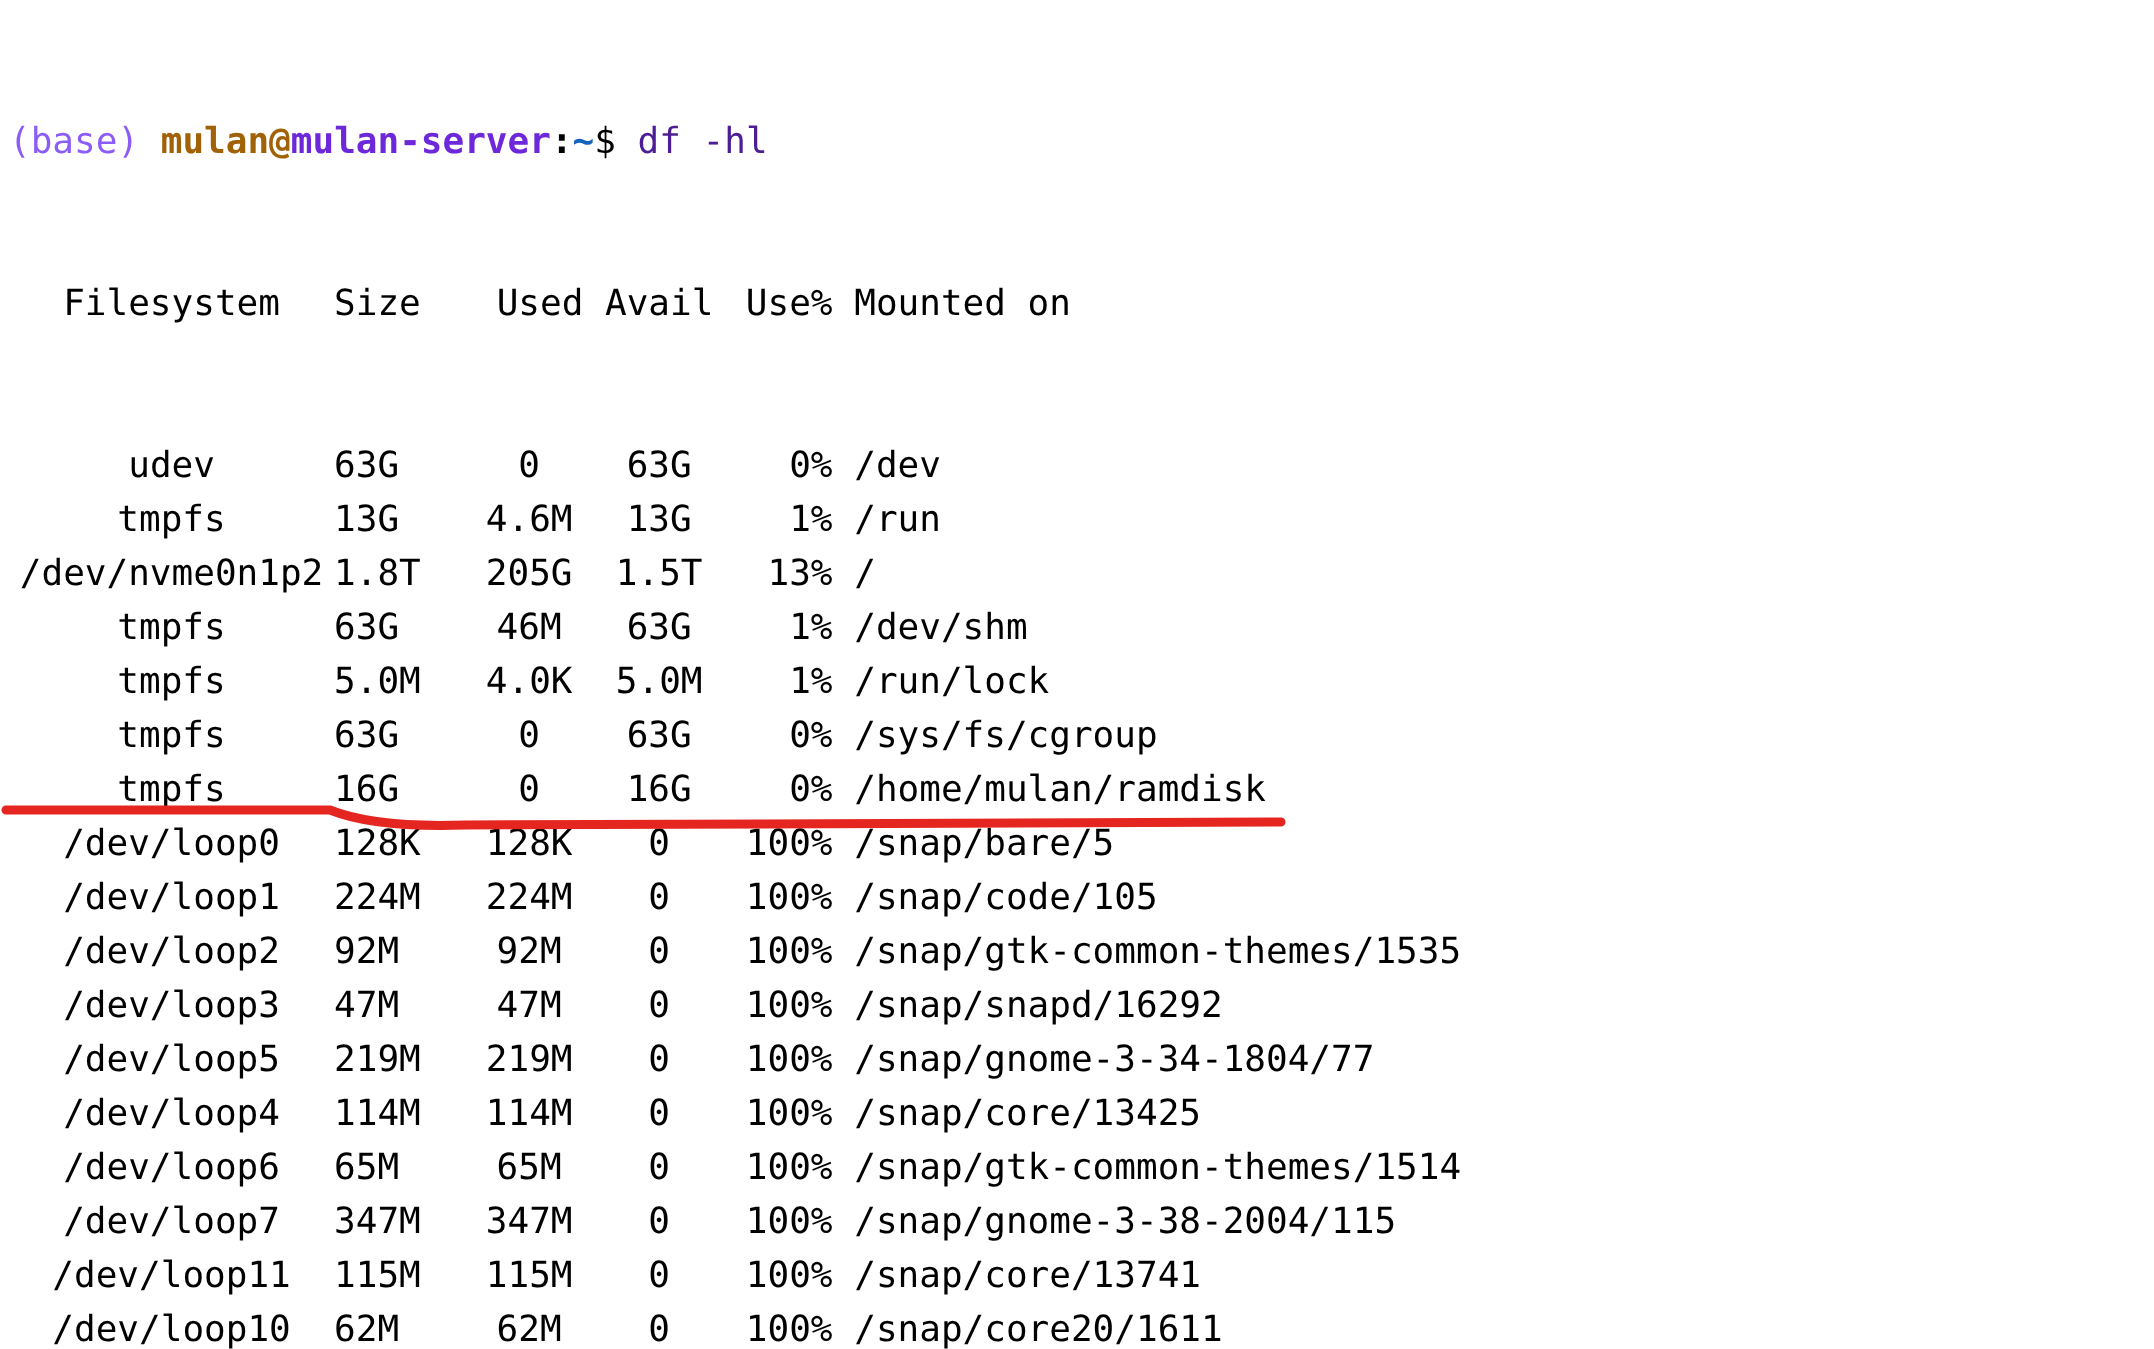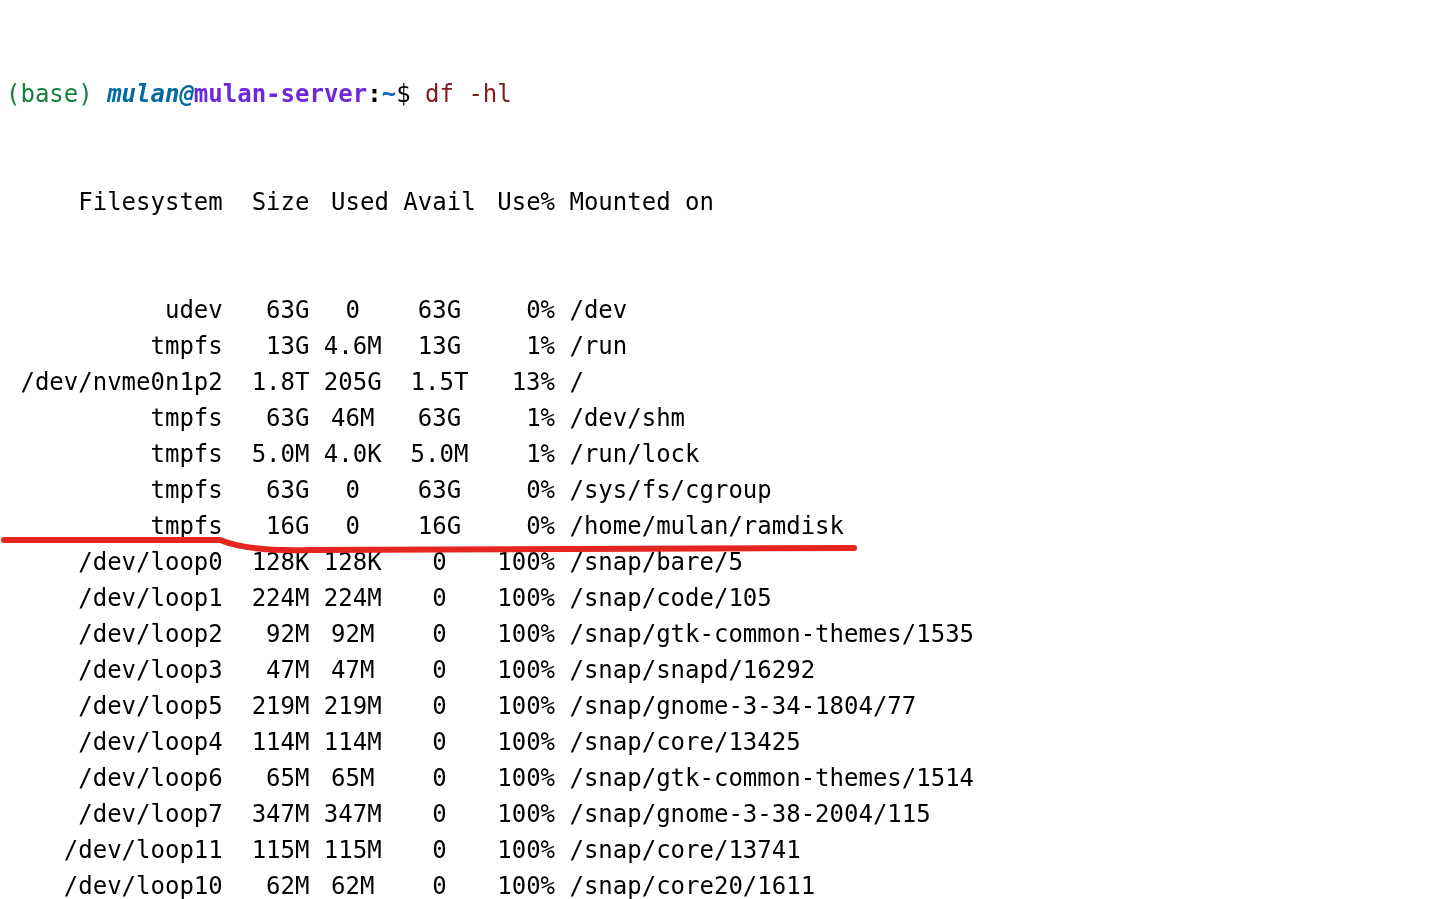--- a/index.html
+++ b/index.html
@@ -8,30 +8,30 @@
     background: #ffffff;
     color: #000000;
     font-family: "DejaVu Sans Mono", "Liberation Mono", "Ubuntu Mono", "Courier New", monospace;
     font-size: 24px;
     line-height: 1.5;
   }
   .terminal {
     padding: 4px 6px;
     white-space: pre;
   }
-  .prompt-env   { color: #15803d; }
-  .prompt-user  { color: #0369a1; font-weight: bold; font-style: italic; }
+  .prompt-env   { color: #8b5cf6; }
+  .prompt-user  { color: #a16207; font-weight: bold; }
   .prompt-host  { color: #6d28d9; font-weight: bold; }
   .prompt-colon { color: #000000; font-weight: bold;}
   .prompt-path  { color: #1565c0; font-weight: bold; }
   .prompt-dollar{ color: #000000; }
-  .cmd          { color: #7f1d1d; }
+  .cmd          { color: #4c1d95; }
   .row, .header-row, .prompt-line { display: block; }
-  .fs   { display: inline-block; width: 15ch; text-align: right;  }
-  .size { display: inline-block; width:  6ch; text-align: right; }
+  .fs   { display: inline-block; width: 15ch; text-align: center;  }
+  .size { display: inline-block; width:  6ch; text-align: left; }
   .used { display: inline-block; width:  6ch; text-align: center; }
   .avail{ display: inline-block; width:  6ch; text-align: center; }
   .usep { display: inline-block; width:  5ch; text-align: right; }
   .mnt  { display: inline-block; padding-left: 1ch; text-align: center; }
   .annotation {
     position: absolute;
     left: 0;
     top: 0;
     pointer-events: none;
   }

